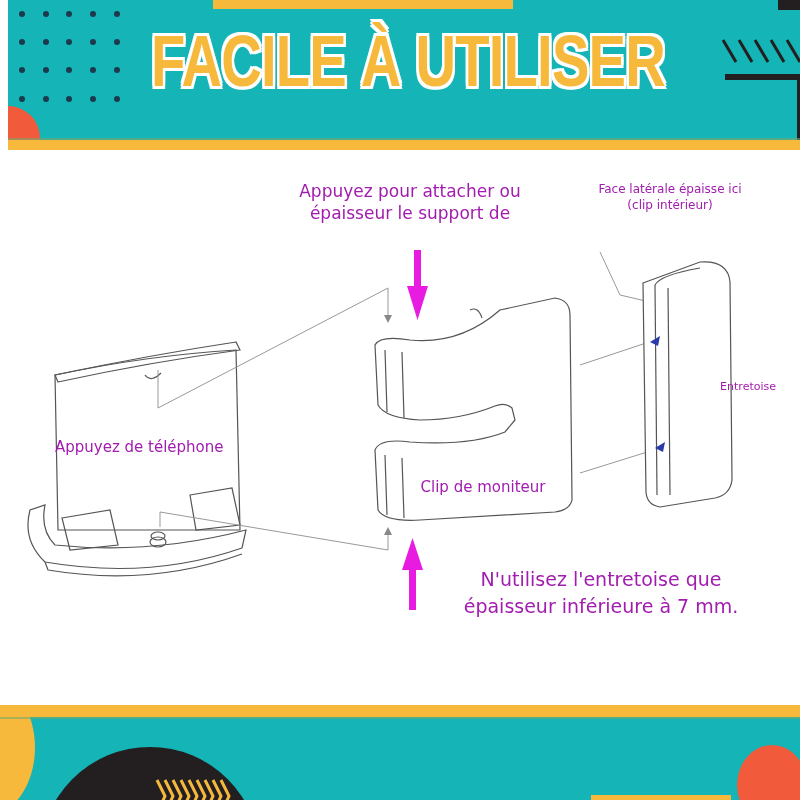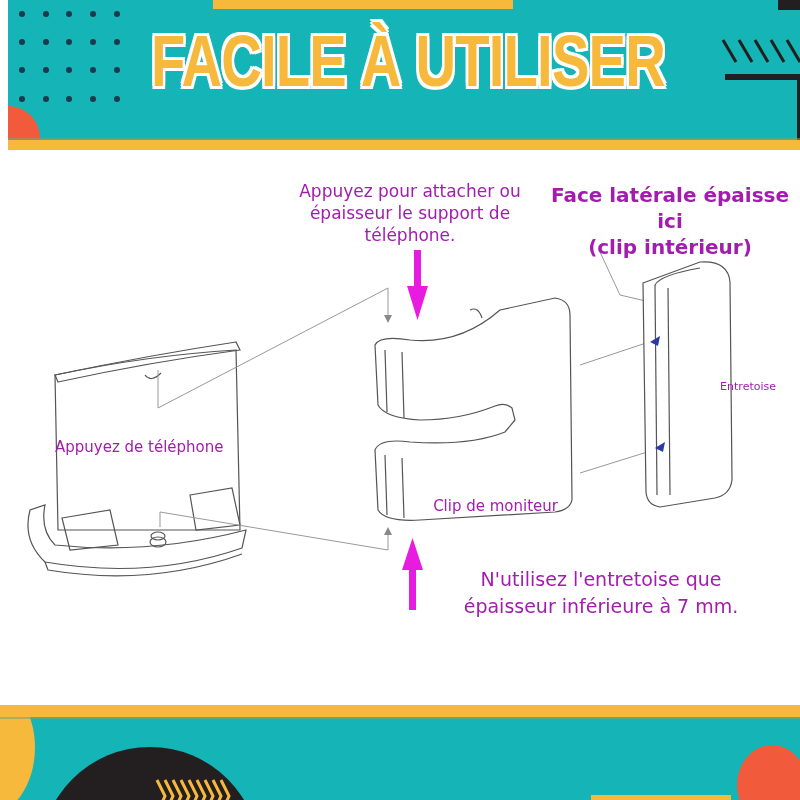--- a/index.html
+++ b/index.html
@@ -125,28 +125,27 @@
   </g>
   <g fill="#e81ce0">
     <rect x="409" y="418" width="7" height="42"></rect>
     <polygon points="402,420 423,420 412.5,388"></polygon>
   </g>
 </svg>
 
 <div class="abs label" style="left:280px;top:180px;width:260px;font-size:17px;">
   <div>Appuyez pour attacher ou</div>
   <div>épaisseur le support de</div>
-  <div>téléphone.</div>
 </div>
-<div class="abs label" style="left:540px;top:182px;width:260px;font-size:20px;font-weight:bold;">
+<div class="abs label" style="left:540px;top:182px;width:260px;font-size:12px;">
   <div>Face latérale épaisse ici</div>
   <div>(clip intérieur)</div>
 </div>
 <div class="abs label" style="left:55px;top:438px;width:185px;font-size:15px;text-align:left;">Appuyez de téléphone</div>
-<div class="abs label" style="left:408px;top:478px;width:150px;font-size:15px;text-align:right;margin-top:19px;">Clip de moniteur</div>
+<div class="abs label" style="left:408px;top:478px;width:150px;font-size:15px;text-align:center;">Clip de moniteur</div>
 <div class="abs label" style="left:676px;top:380px;width:100px;font-size:11px;text-align:right;">Entretoise</div>
 <div class="abs label" style="left:416px;top:566px;width:370px;font-size:19px;line-height:1.4;">
   <div>N'utilisez l'entretoise que</div>
   <div>épaisseur inférieure à 7 mm.</div>
 </div>
 
 <div class="abs footer">
   <div class="abs yellow-circle"></div>
   <div class="abs black-circle"></div>
   <div class="abs footer-top-yellow"></div>

